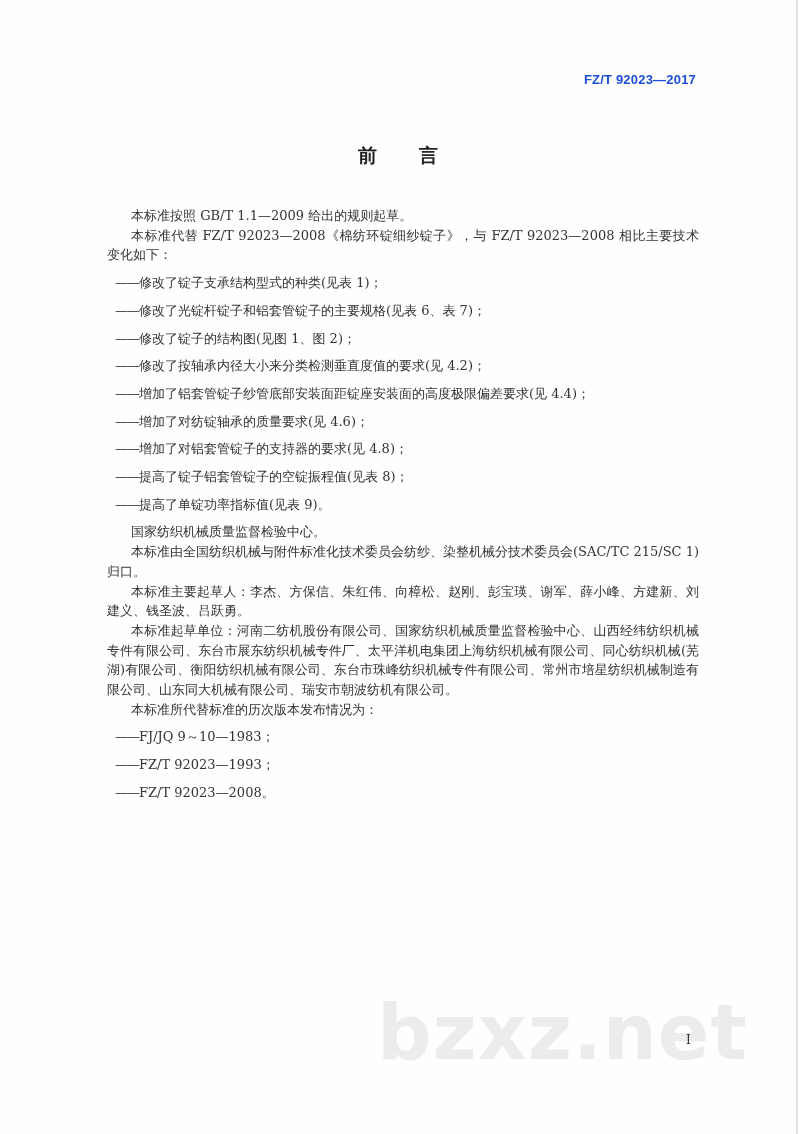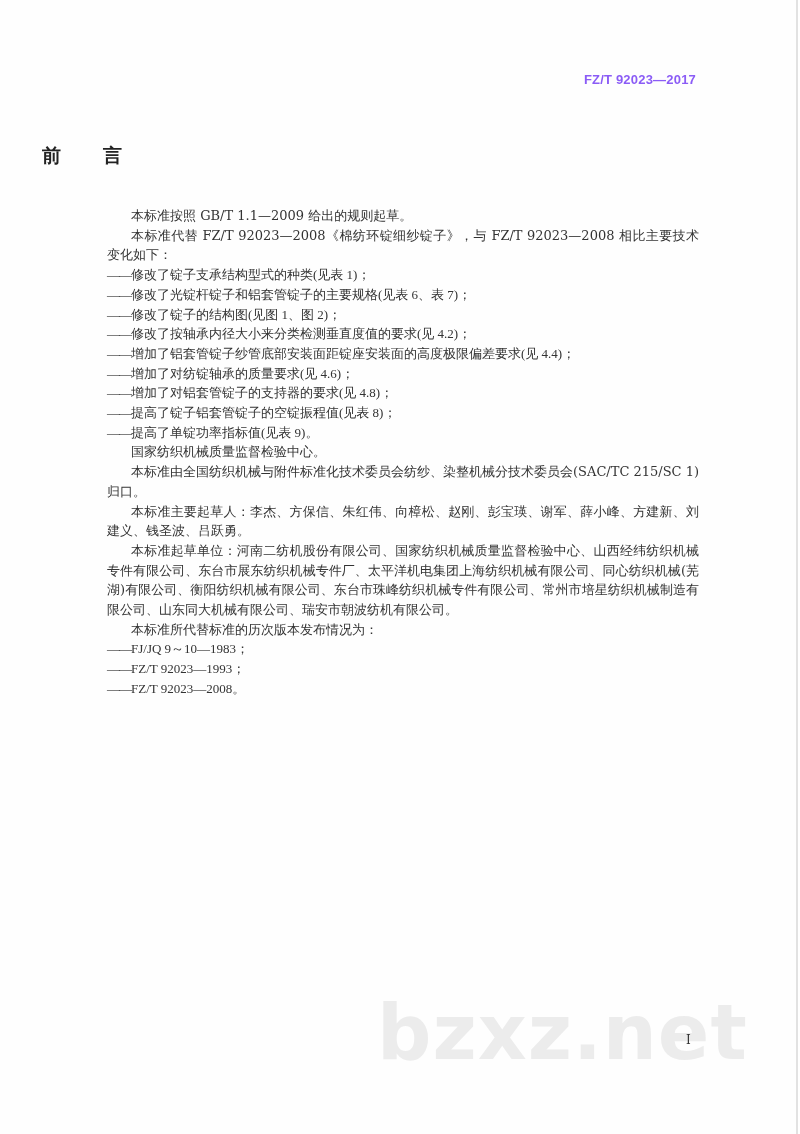--- a/index.html
+++ b/index.html
@@ -23,28 +23,29 @@
       background: #fefefe;
       border-right: 2px solid #e2e2e2;
     }
     .header-code {
       position: absolute;
       right: 100px;
       top: 72px;
       font-family: "Liberation Sans", "DejaVu Sans", sans-serif;
       font-size: 13px;
       font-weight: bold;
-      color: #8b5cf6;
+      color: #1d4ed8;
       letter-spacing: 0.2px;
     }
     .title {
       position: absolute;
       left: 0;
       width: 796px;
       top: 143px;
+      text-align: center;
       font-family: "DejaVu Sans", sans-serif;
       font-size: 19px;
       font-weight: bold;
       letter-spacing: 42px;
       color: #222;
       text-indent: 42px;
     }
     .body {
       position: absolute;
       left: 107px;
@@ -54,25 +55,24 @@
       line-height: 19.7px;
       color: #333;
     }
     .para {
       margin: 0;
       text-indent: 24px;
       text-align: justify;
       word-break: break-all;
     }
     .dash-item {
-      margin: 0;
+      margin: 8px;
       padding-left: 0;
       text-indent: 0;
       white-space: nowrap;
-      font-family: Liberation Serif, serif;
     }
     .dash-item .dash {
       letter-spacing: -1px;
     }
     .page-number {
       position: absolute;
       left: 686px;
       top: 1033px;
       font-size: 12px;
       color: #333;

